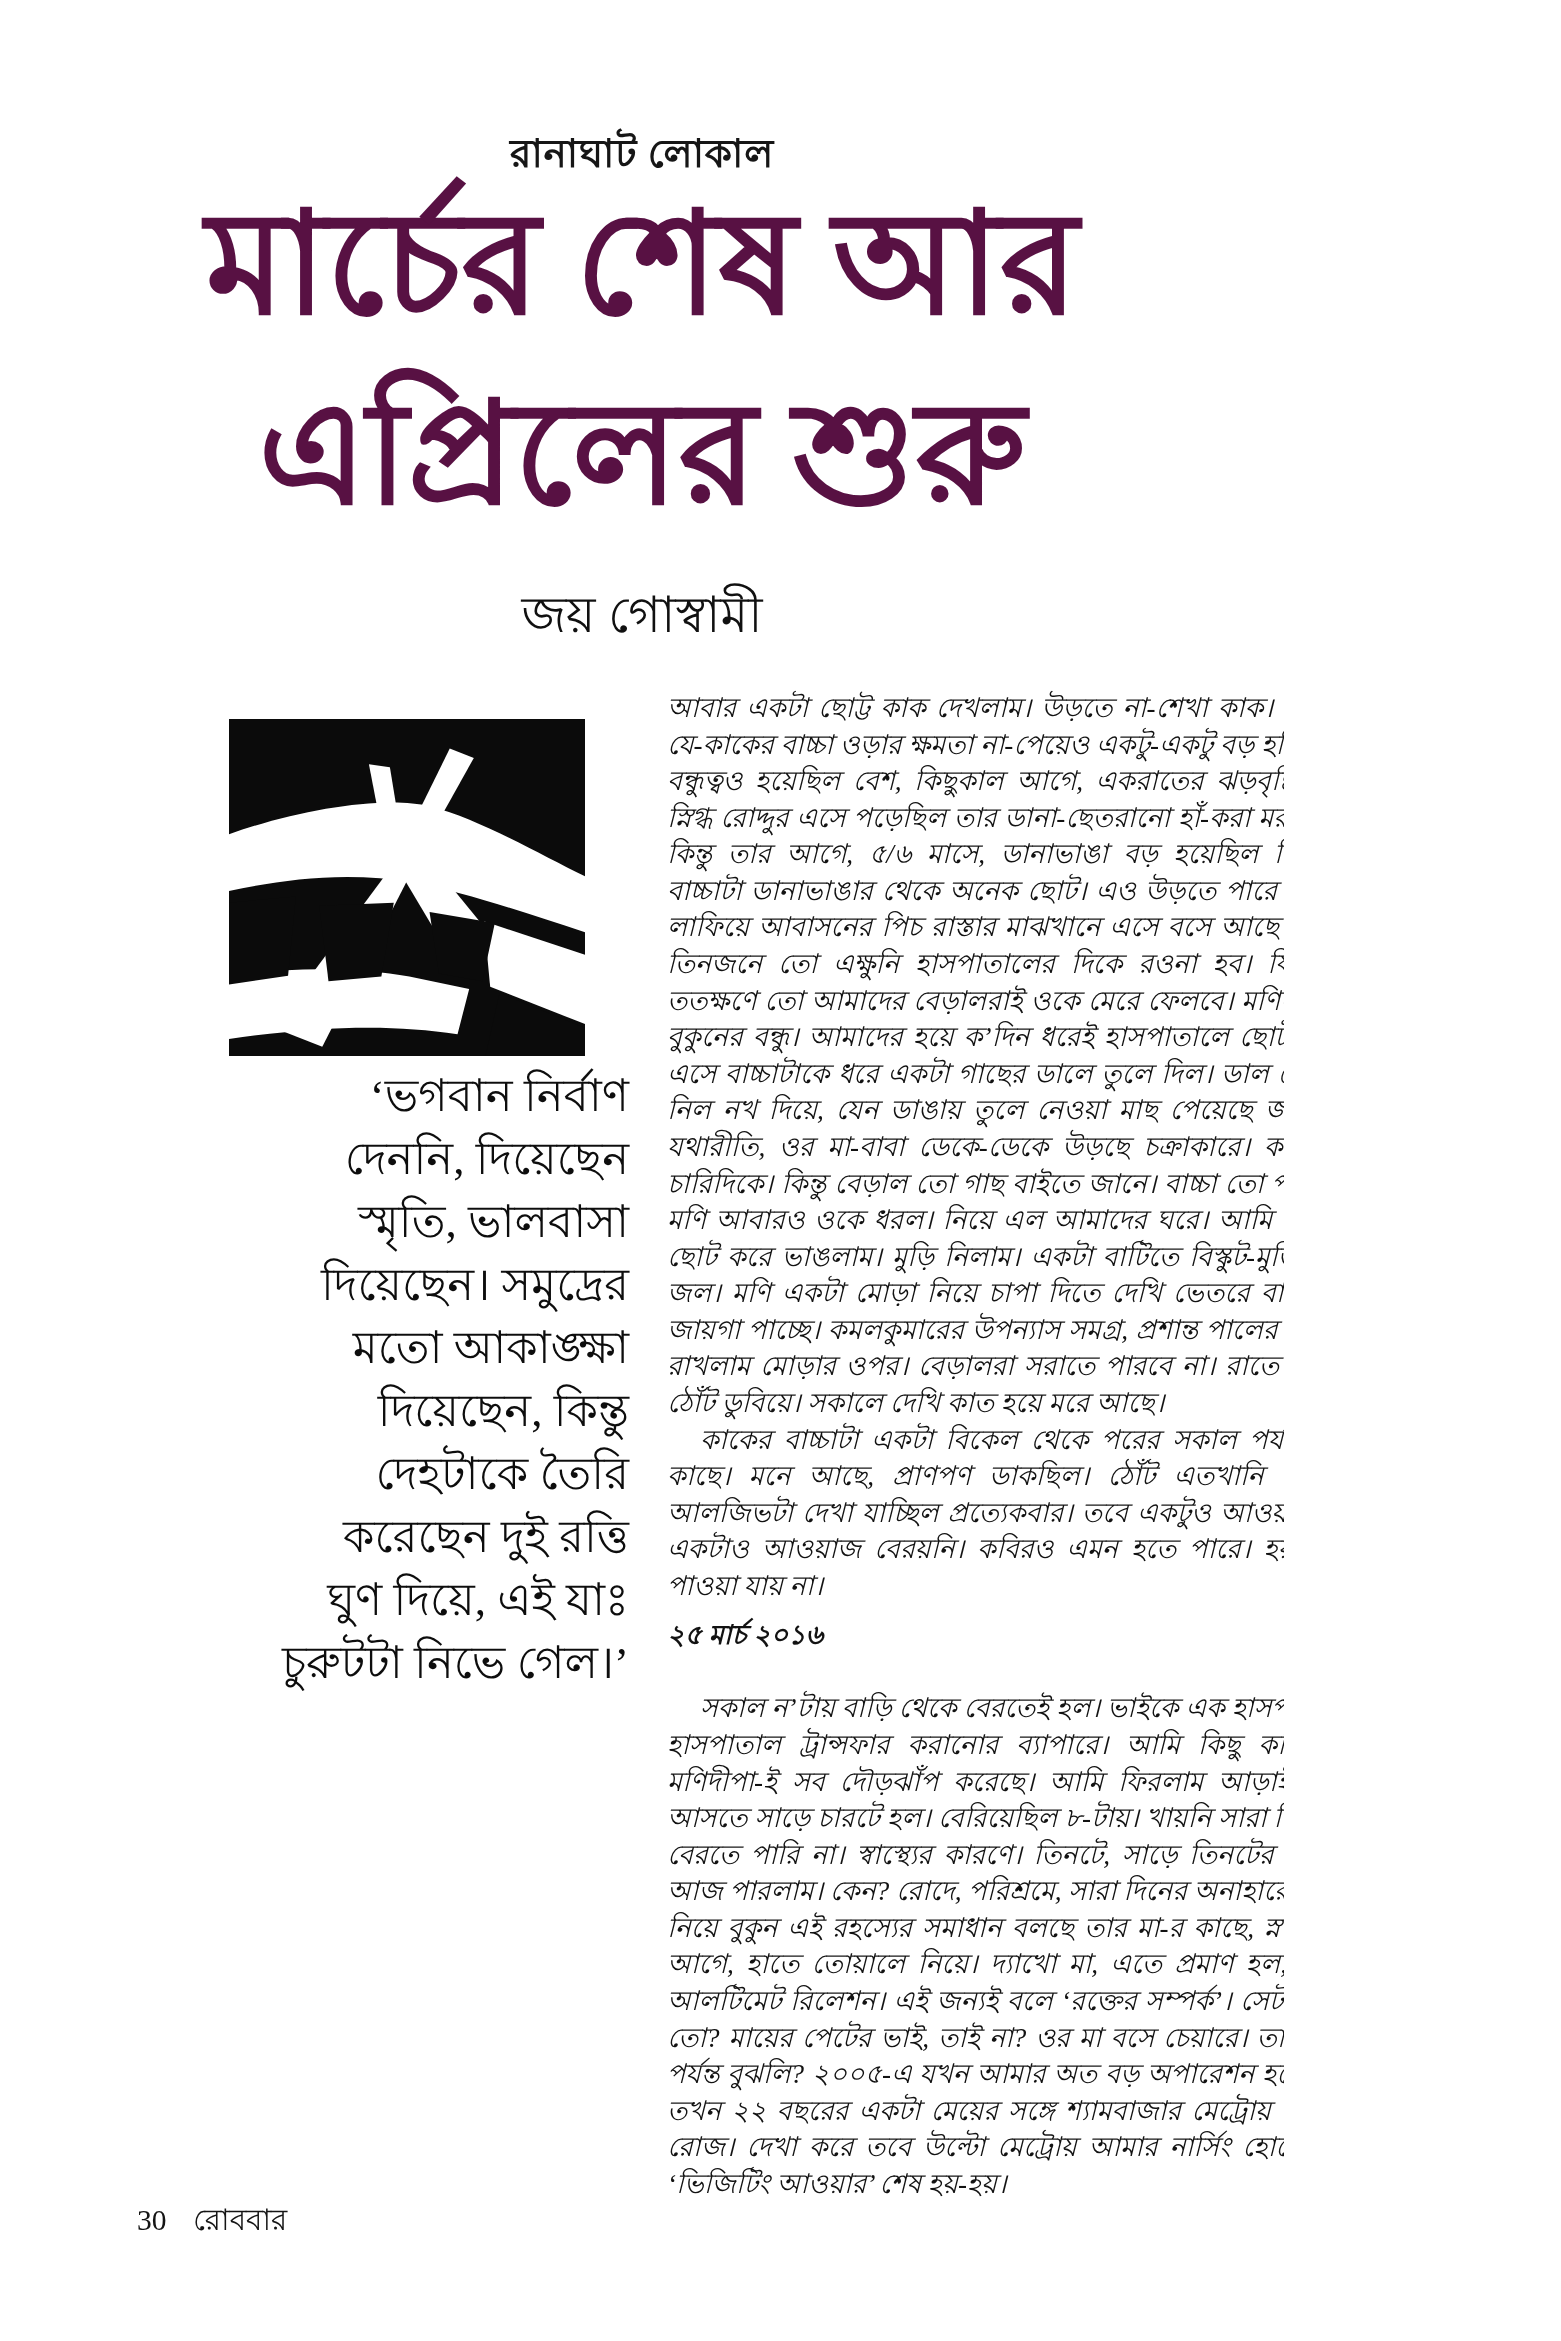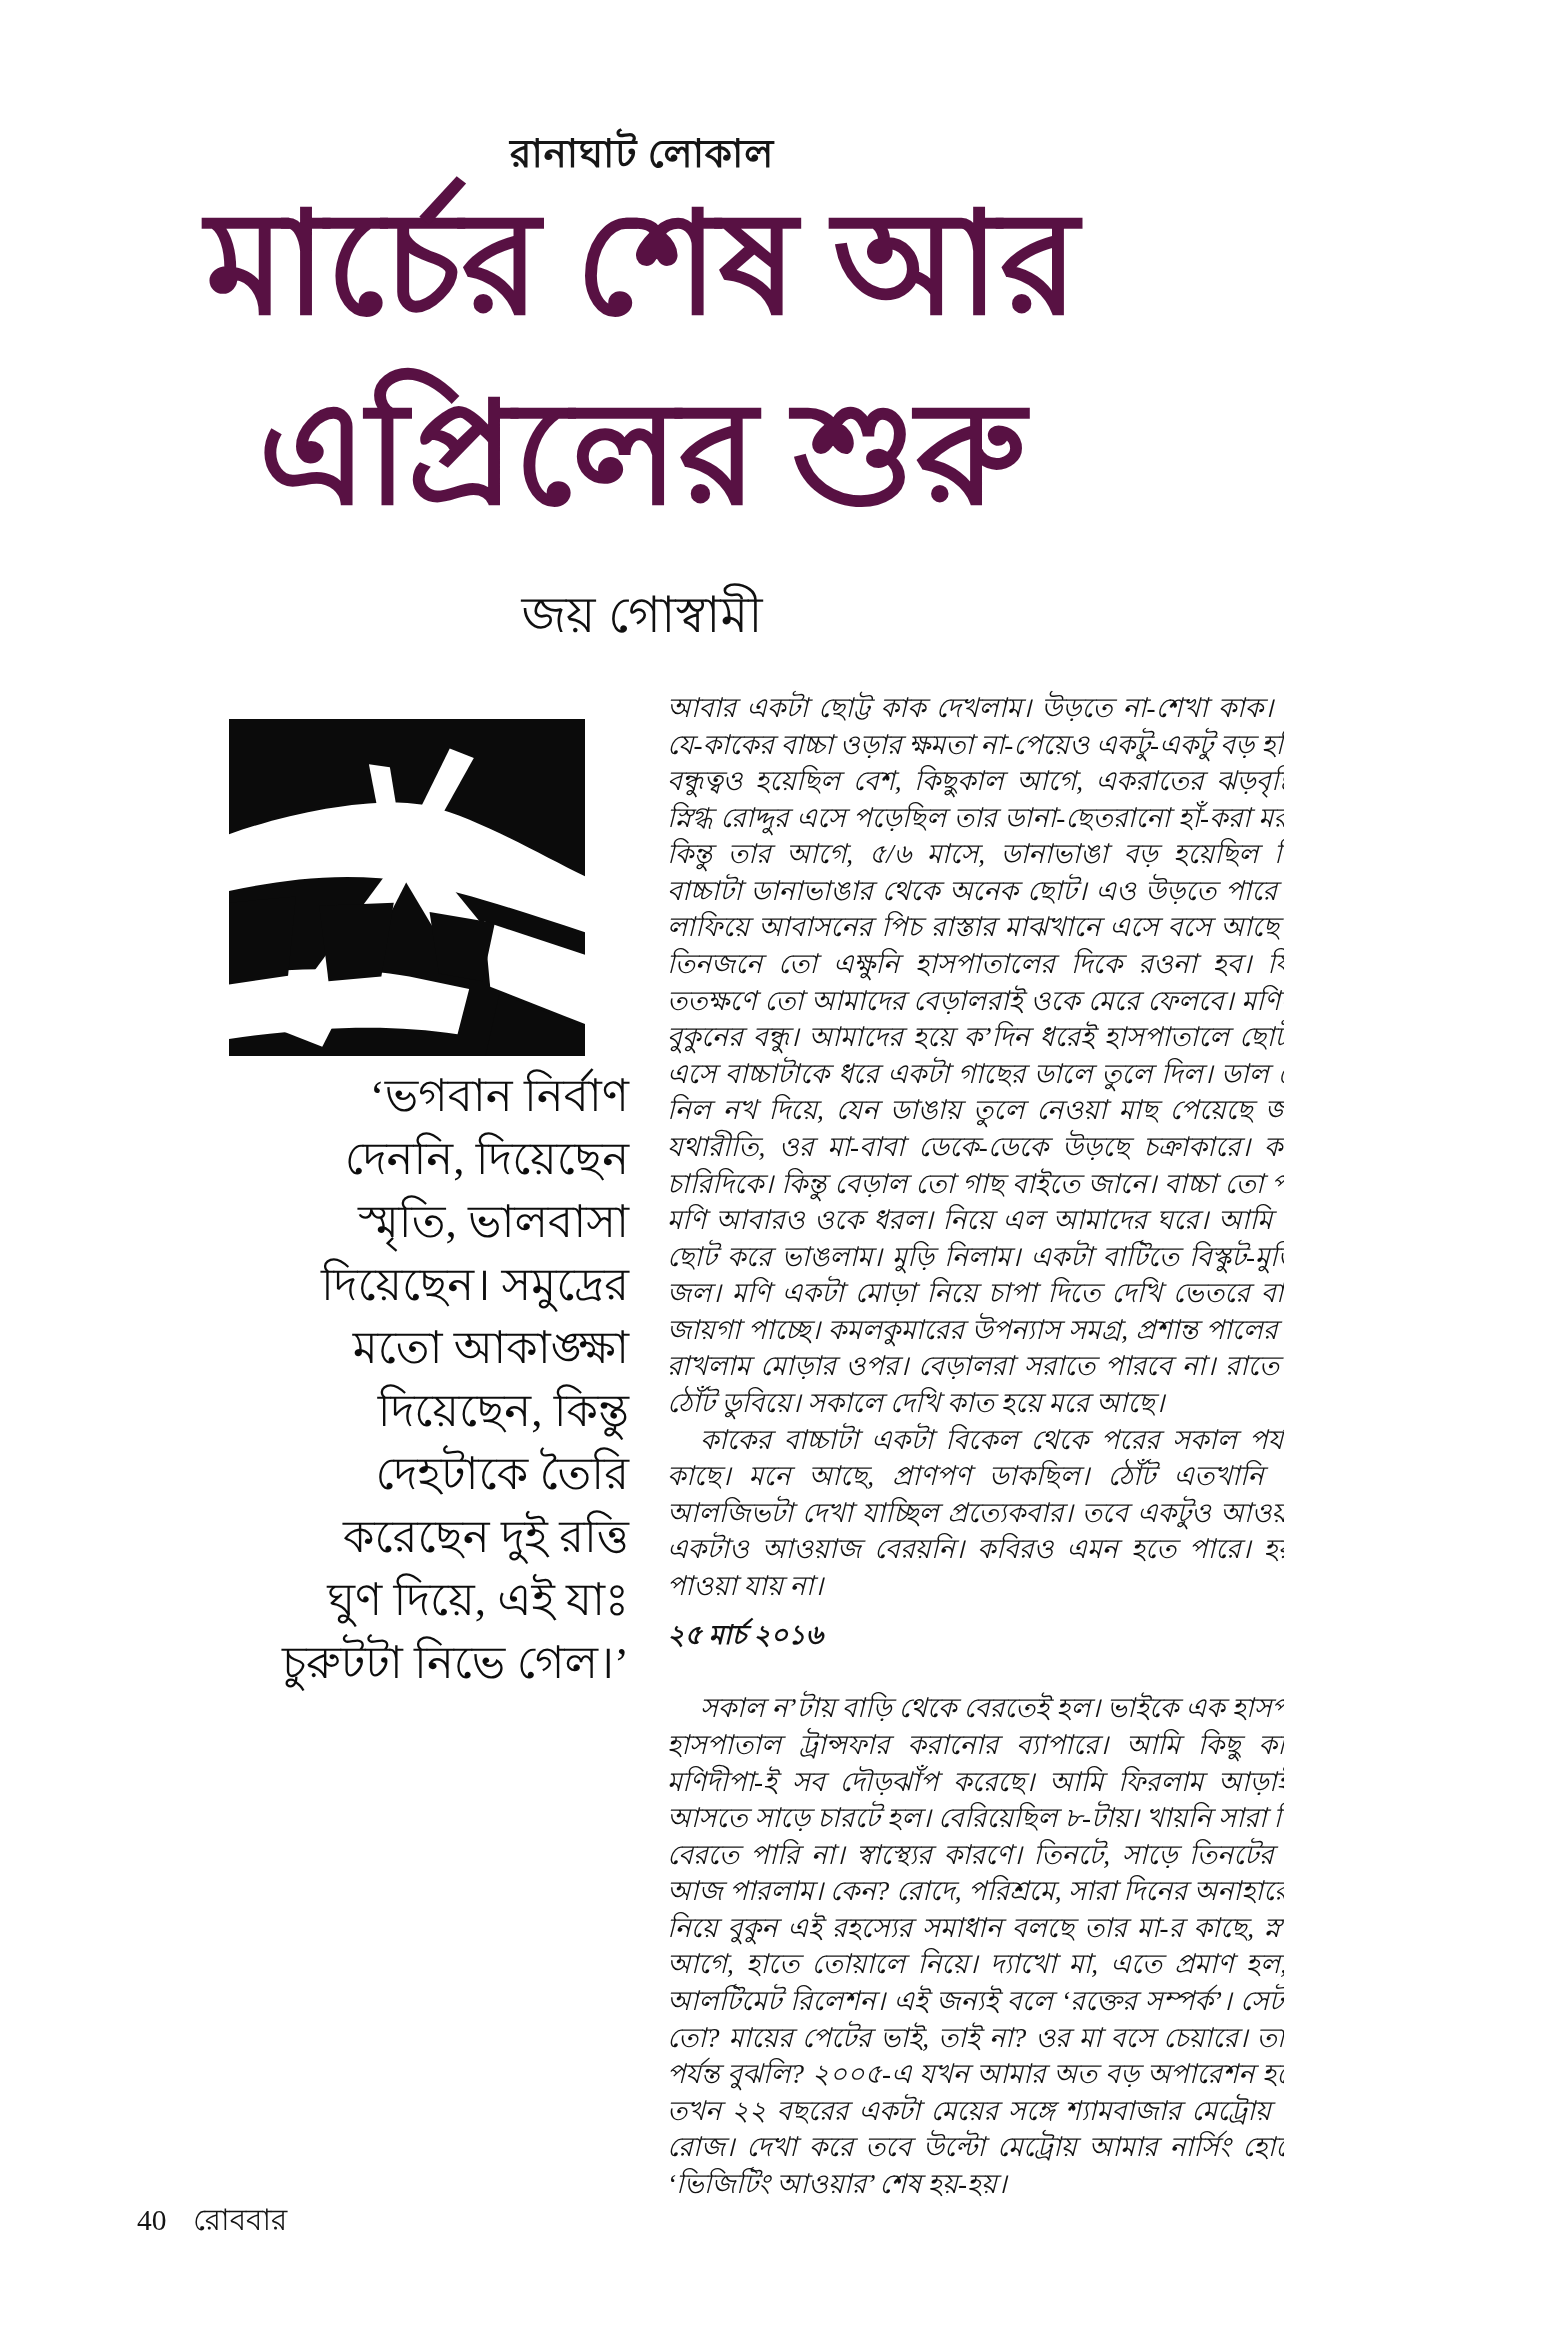--- a/index.html
+++ b/index.html
@@ -137,17 +137,17 @@
   </blockquote>
 
   <div class="body-col">
     <p class="para">আবার একটা ছোট্ট কাক দেখলাম। উড়তে না-শেখা কাক। ‘ডানাভাঙা’ নামে যে-কাকের বাচ্চা ওড়ার ক্ষমতা না-পেয়েও একটু-একটু বড় হচ্ছিল, আমার সঙ্গে বন্ধুত্বও হয়েছিল বেশ, কিছুকাল আগে, একরাতের ঝড়বৃষ্টির পর, সকালের স্নিগ্ধ রোদ্দুর এসে পড়েছিল তার ডানা-ছেতরানো হাঁ-করা মরা শরীরটার ওপর। কিন্তু তার আগে, ৫/৬ মাসে, ডানাভাঙা বড় হয়েছিল কিছুটা। আজকের বাচ্চাটা ডানাভাঙার থেকে অনেক ছোট। এও উড়তে পারে না বলে লাফিয়ে-লাফিয়ে আবাসনের পিচ রাস্তার মাঝখানে এসে বসে আছে। কী হবে? আমরা তিনজনে তো এক্ষুনি হাসপাতালের দিকে রওনা হব। ফিরতে রাত হবে। ততক্ষণে তো আমাদের বেড়ালরাই ওকে মেরে ফেলবে। মণিদীপাকে ডাকলাম। বুকুনের বন্ধু। আমাদের হয়ে ক’দিন ধরেই হাসপাতালে ছোটাছুটি করছে। মণি এসে বাচ্চাটাকে ধরে একটা গাছের ডালে তুলে দিল। ডাল পেয়েই ও আঁকড়ে নিল নখ দিয়ে, যেন ডাঙায় তুলে নেওয়া মাছ পেয়েছে জল। মাথার ওপর, যথারীতি, ওর মা-বাবা ডেকে-ডেকে উড়ছে চক্রাকারে। কাক-বন্ধুরা ডাকছে চারিদিকে। কিন্তু বেড়াল তো গাছ বাইতে জানে। বাচ্চা তো পালাতে জানে না। মণি আবারও ওকে ধরল। নিয়ে এল আমাদের ঘরে। আমি মেরি বিস্কুট ছোট-ছোট করে ভাঙলাম। মুড়ি নিলাম। একটা বাটিতে বিস্কুট-মুড়ি। একটা বাটিতে জল। মণি একটা মোড়া নিয়ে চাপা দিতে দেখি ভেতরে বাচ্চাটা বেশ কিছুটা জায়গা পাচ্ছে। কমলকুমারের উপন্যাস সমগ্র, প্রশান্ত পালের দু’খণ্ড রবিজীবনী রাখলাম মোড়ার ওপর। বেড়ালরা সরাতে পারবে না। রাতে দেখি জল খাচ্ছে ঠোঁট ডুবিয়ে। সকালে দেখি কাত হয়ে মরে আছে।</p>
     <p class="para indent">কাকের বাচ্চাটা একটা বিকেল থেকে পরের সকাল পর্যন্ত ছিল আমাদের কাছে। মনে আছে, প্রাণপণ ডাকছিল। ঠোঁট এতখানি ফাঁক হচ্ছিল যে, আলজিভটা দেখা যাচ্ছিল প্রত্যেকবার। তবে একটুও আওয়াজ বেরচ্ছিল না। একটাও আওয়াজ বেরয়নি। কবিরও এমন হতে পারে। হয়। চোখে দেখতে পাওয়া যায় না।</p>
     <p class="dateline">২৫ মার্চ ২০১৬</p>
     <p class="para indent">সকাল ন’টায় বাড়ি থেকে বেরতেই হল। ভাইকে এক হাসপাতাল থেকে অন্য হাসপাতাল ট্রান্সফার করানোর ব্যাপারে। আমি কিছু করিনি। বুকুন আর মণিদীপা-ই সব দৌড়ঝাঁপ করেছে। আমি ফিরলাম আড়াইটে। ওদের বাড়ি আসতে সাড়ে চারটে হল। বেরিয়েছিল ৮-টায়। খায়নি সারা দিন। আমি সকালে বেরতে পারি না। স্বাস্থ্যের কারণে। তিনটে, সাড়ে তিনটের আগে পারিই না। আজ পারলাম। কেন? রোদে, পরিশ্রমে, সারা দিনের অনাহারে ক্লান্তি-কালো মুখ নিয়ে বুকুন এই রহস্যের সমাধান বলছে তার মা-র কাছে, স্নান করতে ঢোকার আগে, হাতে তোয়ালে নিয়ে। দ্যাখো মা, এতে প্রমাণ হল, ব্লাড রিলেশন-ই আলটিমেট রিলেশন। এই জন্যই বলে ‘রক্তের সম্পর্ক’। সেটা যে কী তা দেখছ তো? মায়ের পেটের ভাই, তাই না? ওর মা বসে চেয়ারে। তা হলে কথাটা শেষ পর্যন্ত বুঝলি? ২০০৫-এ যখন আমার অত বড় অপারেশন হচ্ছে, তোর জয়দাই তখন ২২ বছরের একটা মেয়ের সঙ্গে শ্যামবাজার মেট্রোয় গিয়ে দেখা করছে রোজ। দেখা করে তবে উল্টো মেট্রোয় আমার নার্সিং হোমে আসছে। তখন ‘ভিজিটিং আওয়ার’ শেষ হয়-হয়।</p>
   </div>
 
   <footer class="footer">
-    <span class="page-number">40</span><span class="magazine-name">রোববার</span>
+    <span class="page-number">30</span><span class="magazine-name">রোববার</span>
   </footer>
 
 </div>
 
 
 </body></html>

